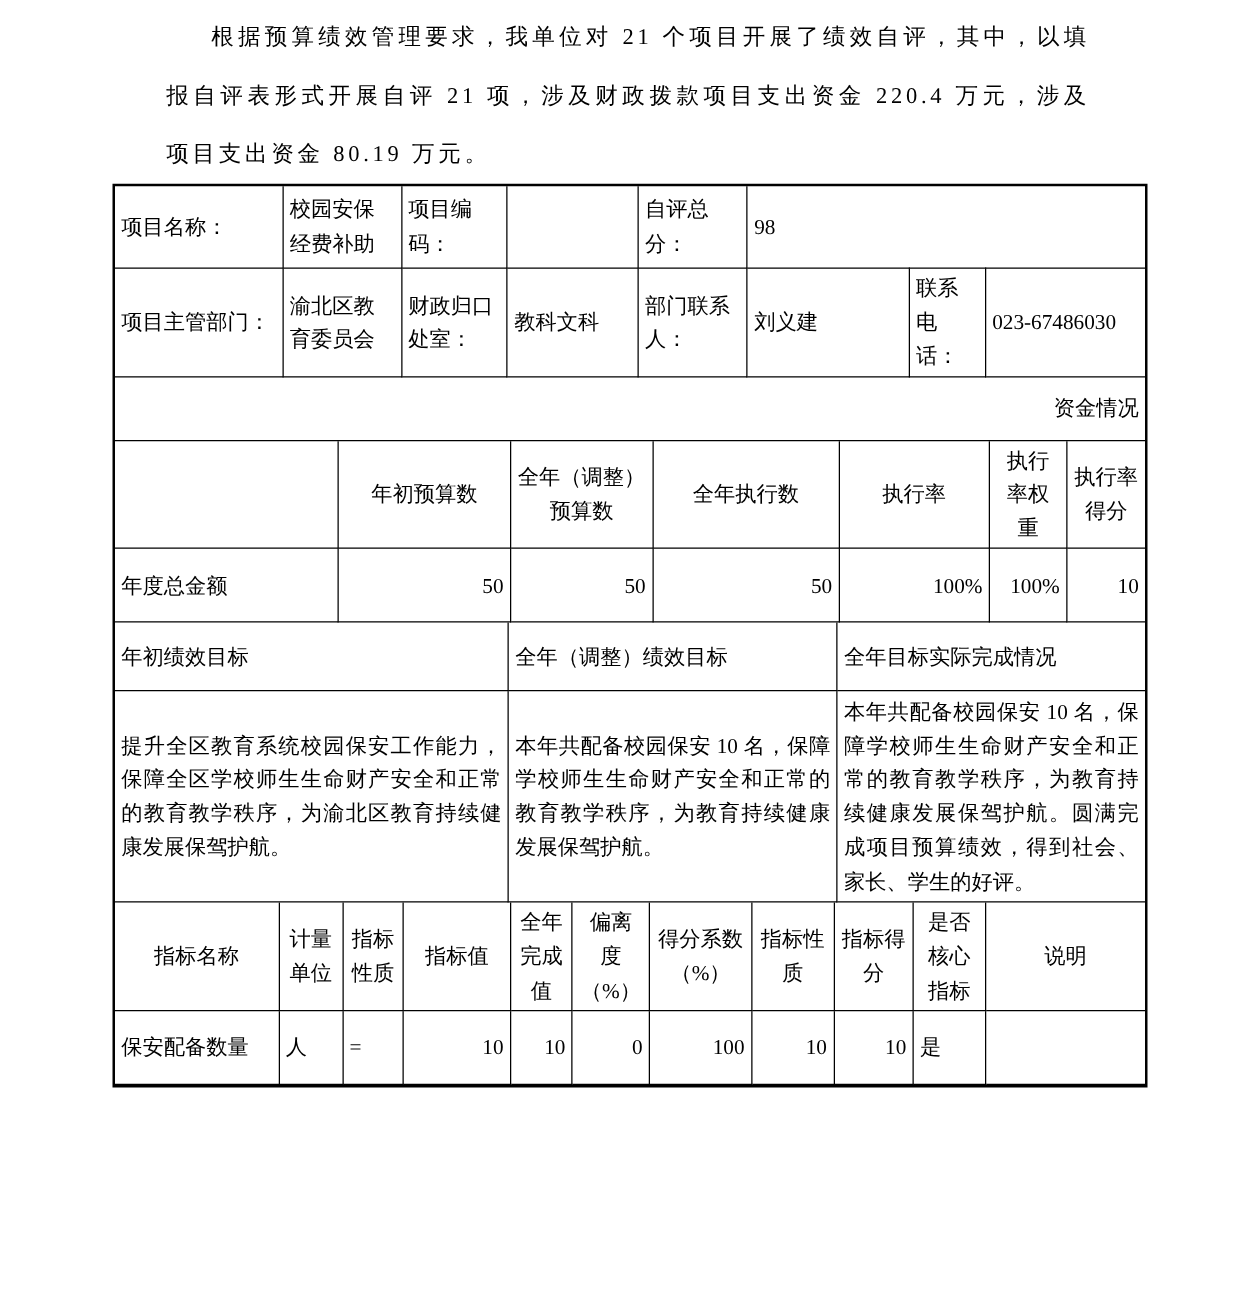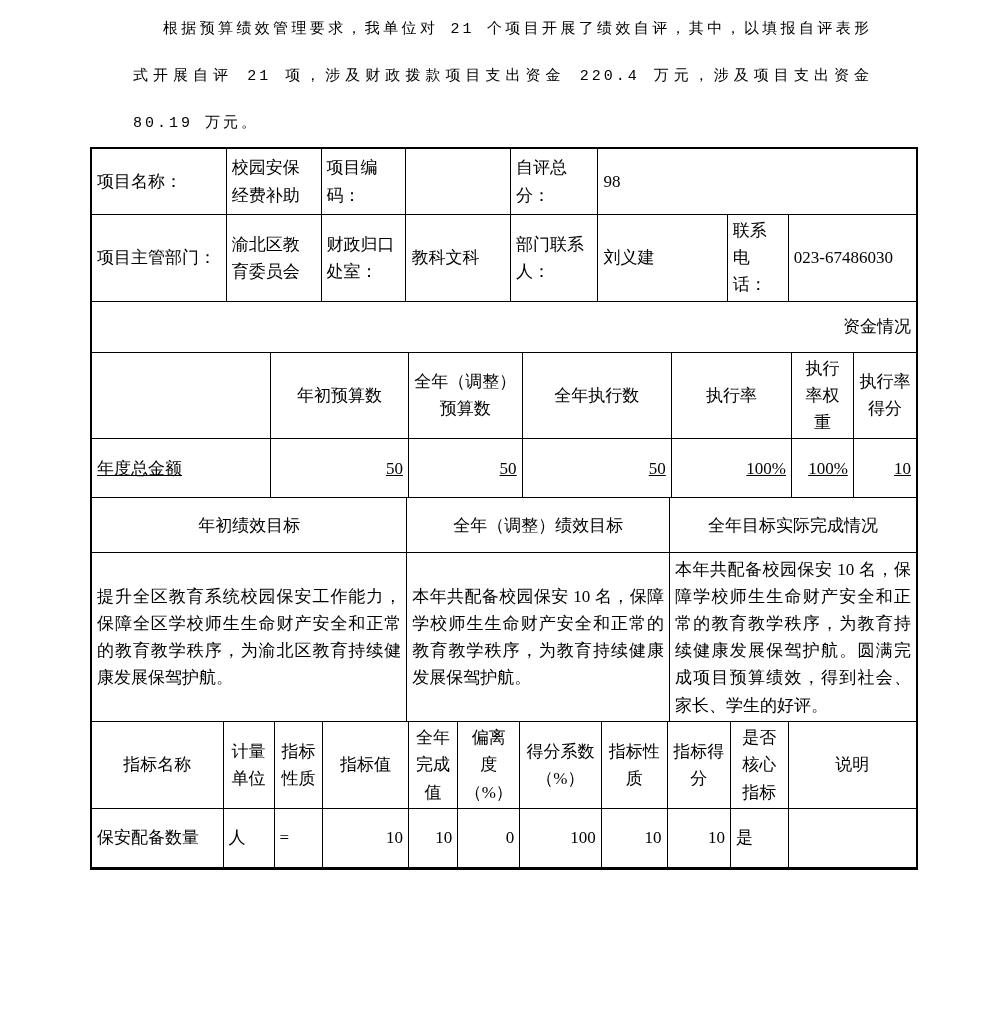--- a/index.html
+++ b/index.html
@@ -4,22 +4,22 @@
 <style>
   html,body{margin:0;padding:0;}
   body{
     width:1000px;height:1031px;overflow:hidden;
     background:#ffffff;color:#000000;
     font-family:"Liberation Serif","DejaVu Serif",serif;
   }
   .page{padding-top:6px;}
   .intro{
     margin:0 128px 0 133px;
-    font-size:15px;line-height:47px;letter-spacing:3px;
-    text-align:justify;text-indent:2em;font-family:Liberation Mono, monospace;
+    font-size:18px;line-height:47px;letter-spacing:3px;
+    text-align:justify;text-indent:2em;
   }
   .doc-title{
     margin:8px 0 9px 0;
     text-align:center;font-size:25px;font-weight:bold;letter-spacing:1px;
   }
   .tbl-wrap{
     margin:0 82px 0 90px;
     border:2px solid #000;
   }
   table.sec{width:100%;border-collapse:collapse;table-layout:fixed;}
@@ -27,23 +27,23 @@
     border-right:1px solid #000;border-bottom:1px solid #000;
     padding:2px 5px;font-size:17px;line-height:1.6;
     vertical-align:middle;overflow:hidden;word-break:break-all;
   }
   table.sec td:last-child{border-right:none;}
   td.num{text-align:right;}
   .band td{text-align:right;height:46px;}
   .r-info1 td{height:61px;}
   .r-info2 td{height:57px;}
   .r-fhdr td{height:52px;text-align:center;}
-  .r-f1 td{height:54px;text-decoration:underline;}
+  .r-f1 td{height:54px;}
   .r-f2 td{height:46px;}
-  .r-ghdr td{height:50px;text-align:center;}
+  .r-ghdr td{height:50px;}
   .r-gbody td{height:164px;padding:4px 8px;line-height:29px;vertical-align:middle;text-align:justify;}
   .r-ihdr td{height:75px;text-align:center;padding:2px 3px;}
   .r-irow td{height:54px;}
 </style>
 </head>
 <body>
 
 <div class="page">
 
   <p class="intro">根据预算绩效管理要求，我单位对 21 个项目开展了绩效自评，其中，以填报自评表形式开展自评 21 项，涉及财政拨款项目支出资金 220.4 万元，涉及项目支出资金 80.19 万元。</p>

